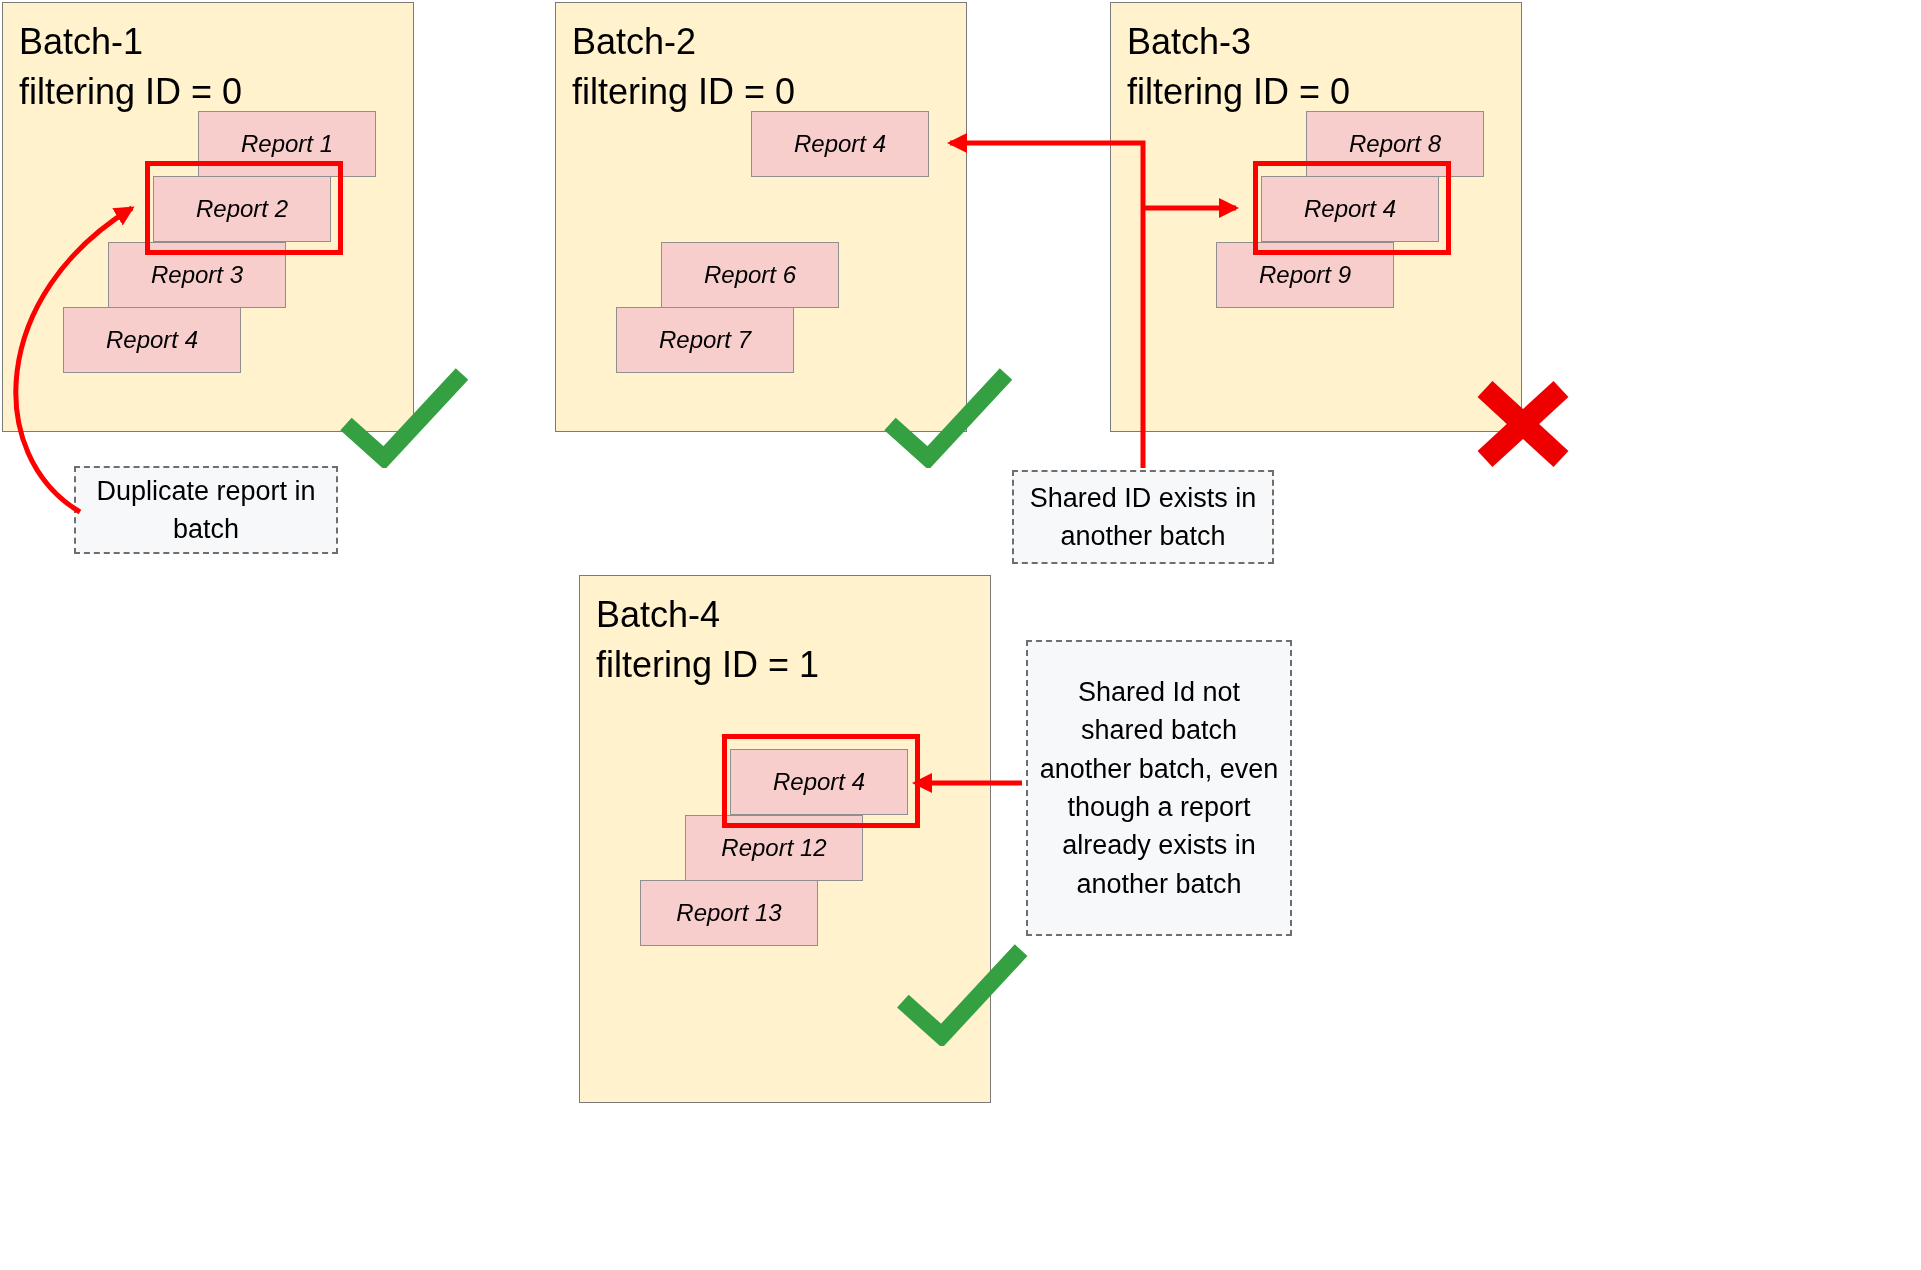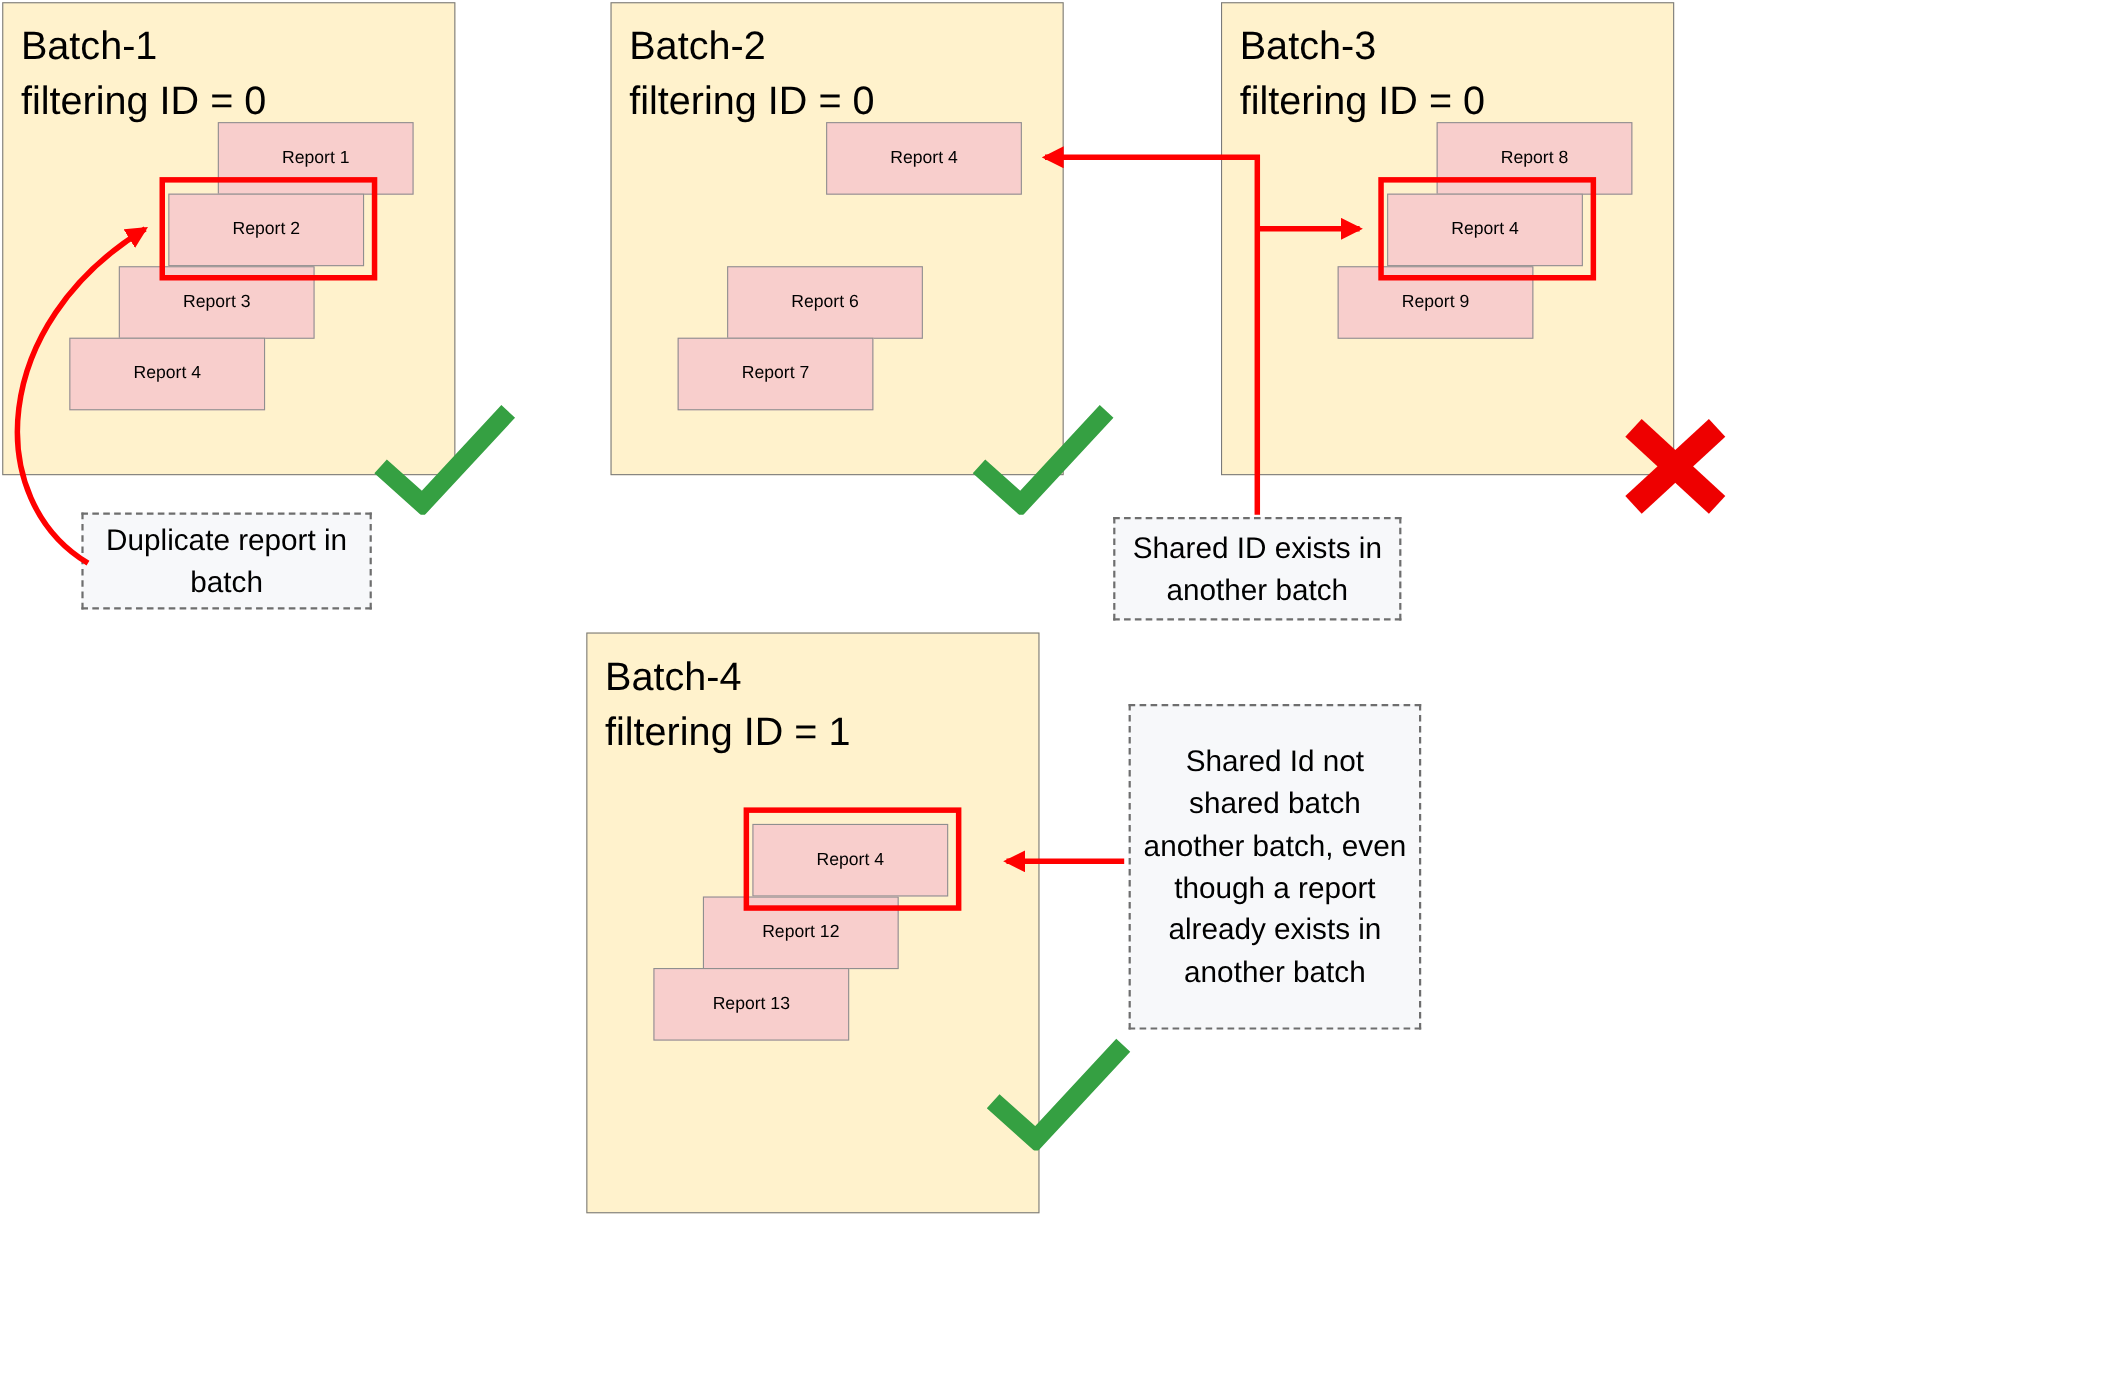--- a/index.html
+++ b/index.html
@@ -10,29 +10,30 @@
   }
   .batch{
     position:absolute;width:412px;height:430px;
     background:var(--batch_fill,#fff2cc);
     border:1px solid var(--batch_border,#7a7a7a);
     box-sizing:border-box;
   }
   #b1{left:2px;top:2px}
   #b2{left:555px;top:2px}
   #b3{left:1110px;top:2px}
-  #b4{left:533px;top:575px;height:528px}
+  #b4{left:579px;top:575px;height:528px}
   .batch-head{position:absolute;left:16px;top:14px;font-size:36px;line-height:1.4;}
   .report{
     position:absolute;width:178px;height:66px;
     background:var(--report_fill,#f8cecc);
     border:1px solid var(--report_border,#8f8f8f);
     box-sizing:border-box;
     display:flex;align-items:center;justify-content:center;
-    font-size:16px;
+    font-size:24px;
+    font-style:italic;
   }
   .r0{left:195px;top:108px}
   .r1{left:150px;top:173px}
   .r2{left:105px;top:239px}
   .r3{left:60px;top:304px}
   .hl{
     position:absolute;left:142px;top:158px;width:198px;height:94px;
     border:5px solid var(--highlight,#ff0000);
     box-sizing:border-box;background:transparent;z-index:5;
   }

